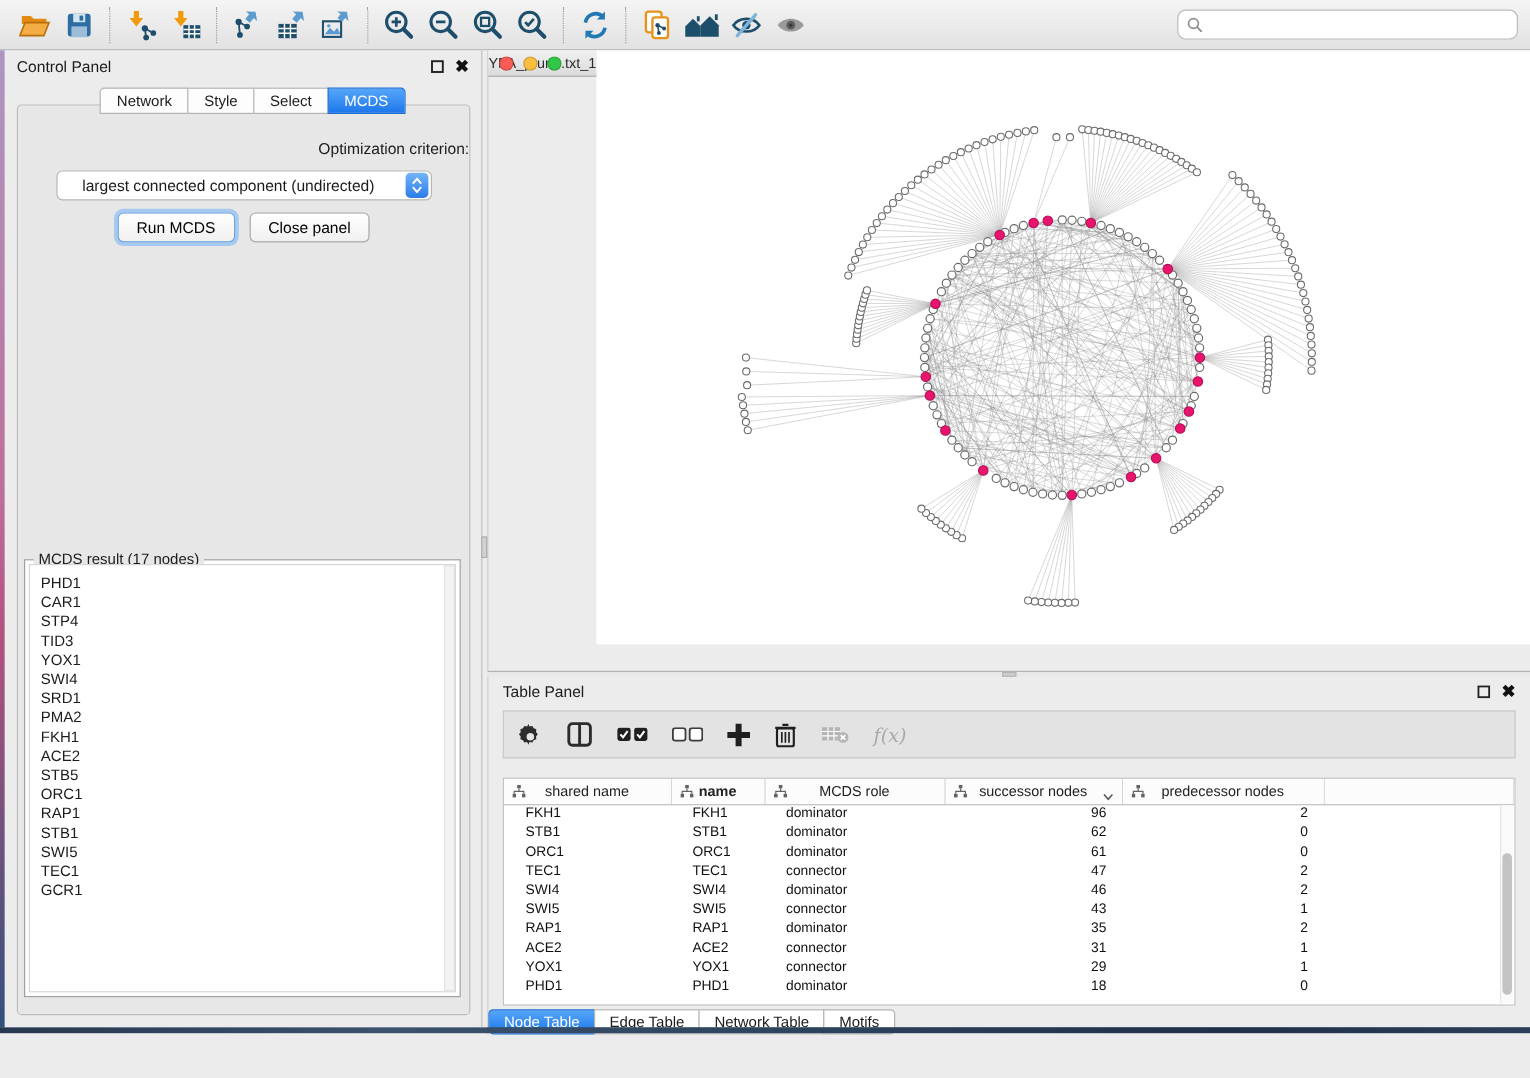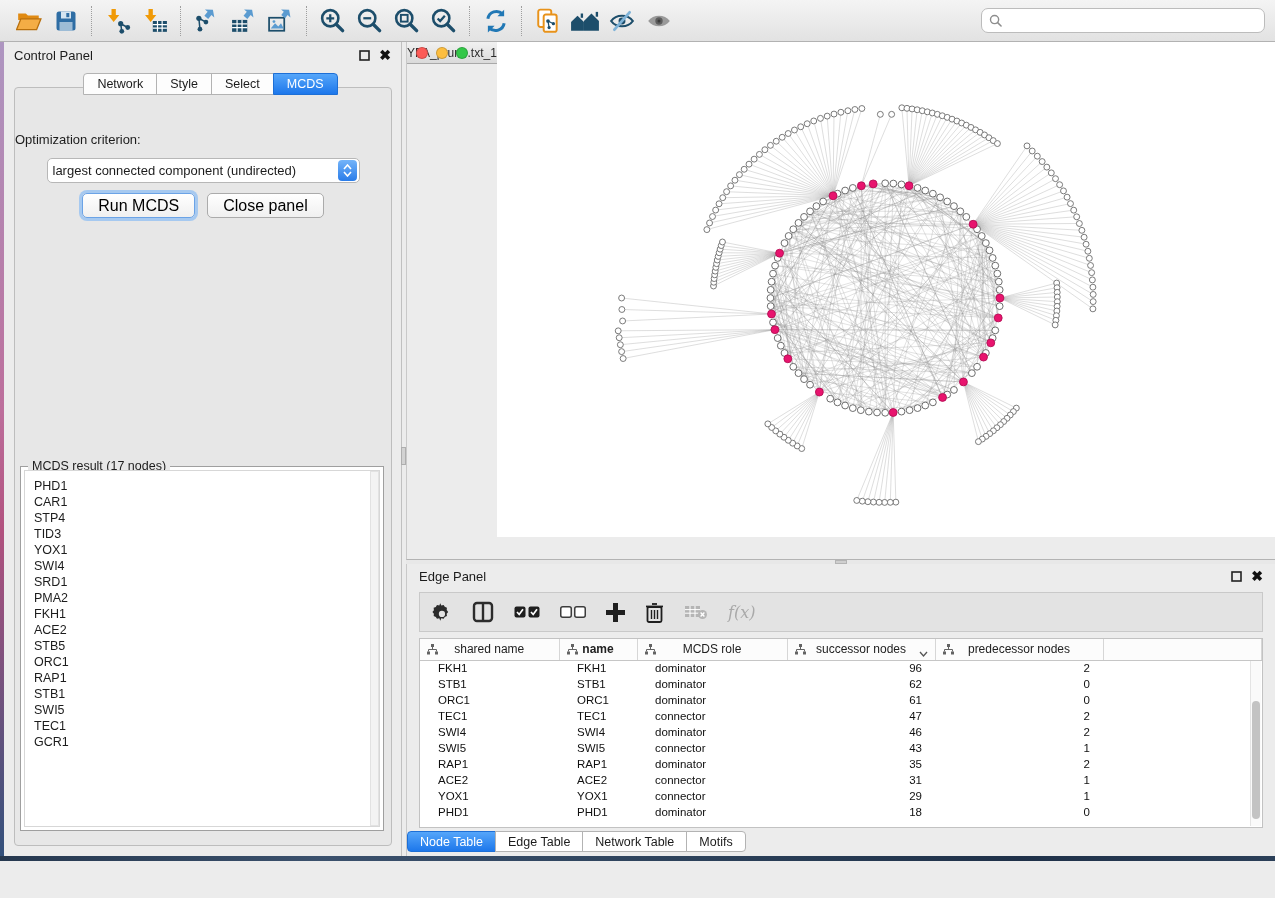--- a/index.html
+++ b/index.html
@@ -22,26 +22,26 @@
 .cp-title{font-size:13px}
 .panel-btns{margin-left:auto;display:flex;align-items:center;gap:9px}
 .float-btn svg{display:block}
 .close-btn{font-weight:bold;font-size:14px;line-height:1;color:#111}
 .cp-tabs{position:absolute;top:31px;left:16px;right:0;display:flex;justify-content:center;z-index:2}
 .tab{height:22px;padding:0 13px;display:flex;align-items:center;font-size:12.5px;background:#fdfdfd;border:1px solid #b3b3b3;margin-left:-1px}
 .tab:first-child{border-radius:4px 0 0 0;margin-left:0}
 .tab:last-child{border-radius:0 4px 0 0}
 .tab.active{background:linear-gradient(#55a6fa,#1d77eb);border-color:#1d6fd6;color:#fff}
 .cp-content{position:absolute;left:10px;right:9px;top:45px;bottom:10px;background:#e7e7e7;border:1px solid #bdbdbd;border-radius:4px}
-.opt-label{margin-top:44px;text-align:left;font-size:13px}
+.opt-label{margin-top:28px;text-align:right;font-size:13px}
 .select{margin:11px auto 0;width:313px;height:25px;background:#fff;border:1px solid #b7b7b7;border-radius:5px;display:flex;align-items:center}
-.select-text{flex:1;padding-left:5px;font-size:13px;white-space:nowrap}
+.select-text{flex:1;padding-left:21px;font-size:13px;white-space:nowrap}
 .stepper{width:19px;height:21px;margin-right:2px;border-radius:4px;background:linear-gradient(#74b4f9,#2a7ce9);display:flex;flex-direction:column;align-items:center;justify-content:center;gap:1px}
 .btn-row{margin-top:10px;display:flex;justify-content:center;gap:12px}
-.btn{height:25px;padding:0 15px;font-size:16px;font-family:"Liberation Sans",sans-serif;background:linear-gradient(#ffffff,#f0f0f0);border:1px solid #ababab;border-radius:5px}
+.btn{height:25px;padding:0 15px;font-size:13px;font-family:"Liberation Sans",sans-serif;background:linear-gradient(#ffffff,#f0f0f0);border:1px solid #ababab;border-radius:5px}
 .btn.focused{border-color:#6ba3e6;box-shadow:0 0 0 3px #a6c9f0}
 .result-group{position:absolute;left:5px;right:7px;top:378px;bottom:14px;border:1px solid #9f9f9f;background:#fff}
 .result-title{position:absolute;top:-8px;left:7px;background:#e7e7e7;padding:0 4px;font-size:12.5px}
 .result-list{position:absolute;inset:3px;background:#fff;border:1px solid #d7d7d7;padding:7px 0 0 9px;font-size:12.5px;line-height:16px;overflow:hidden}
 .result-scroll{position:absolute;top:4px;bottom:4px;right:4px;width:9px;background:#f3f3f3;border:1px solid #e2e2e2}
 .v-split{width:5px;background:#ececec;border-left:1px solid #c0c0c0;position:relative;flex:none}
 .v-split .handle{position:absolute;top:405px;left:-1px;width:5px;height:18px;background:#d2d2d2;border:1px solid #aeaeae}
 
 
 .right-col{width:869px;display:flex;flex-direction:column;background:#ececec;flex:none}
@@ -54,21 +54,21 @@
 .h-split{height:4px;background:#e8e8e8;position:relative;flex:none}
 .h-split .handle{position:absolute;left:50%;margin-left:-6px;top:0;width:12px;height:4px;background:#cfcfcf;border:1px solid #b4b4b4}
 
 
 .table-panel{flex:1;display:flex;flex-direction:column;border-left:1px solid #c9c9c9}
 .tp-header{height:24px;display:flex;align-items:center;padding:0 12px}
 .tp-title{font-size:13px}
 .tp-toolbar{margin:4px 12px 0;height:40px;flex:none;background:#e3e3e3;border:1px solid #c9c9c9;display:flex;align-items:center;padding:0 12px;gap:20px}
 .tpi{display:flex;align-items:center;justify-content:center;height:28px}
 .fx{font-family:"DejaVu Serif",serif;font-style:italic;font-size:16px;color:#a9a9a9}
-.tp-table-wrap{margin:6px 12px 0;flex:none;height:190px;background:#fff;border:1px solid #c2c2c2;position:relative;overflow:hidden}
+.tp-table-wrap{margin:16px 12px 0;flex:none;height:190px;background:#fff;border:1px solid #c2c2c2;position:relative;overflow:hidden}
 table{border-collapse:collapse;table-layout:fixed;width:100%}
 thead th{height:21px;background:#fcfcfc;border-right:1px solid #d6d6d6;border-bottom:1px solid #c6c6c6;font-weight:normal;font-size:12px;color:#222;position:relative;text-align:center;padding:0}
 thead th .hicon{position:absolute;left:7px;top:5px}
 thead th .sort{position:absolute;right:7px;top:7px}
 tbody td{height:16px;font-size:11.5px;color:#101010;padding:0 0 0 18px;white-space:nowrap;overflow:hidden}
 tbody td.num{text-align:right;padding:0 13px 0 0}
 .tscroll{position:absolute;top:22px;bottom:1px;right:1px;width:11px;background:#fafafa;border-left:1px solid #e4e4e4}
 .tthumb{position:absolute;top:40px;left:1px;width:8px;height:118px;background:#c3c3c3;border-radius:5px}
 .tp-tabs{margin-top:3px;display:flex;justify-content:flex-start}
 .btab{height:21px;padding:0 12px;display:flex;align-items:center;font-size:12.5px;background:#fff;border:1px solid #b3b3b3;margin-left:-1px}
@@ -984,21 +984,21 @@
               <circle cx="315.2" cy="207.0" r="4.4"></circle>
             </g>
           </svg>
       </div>
       <div class="h-split">
           <span class="handle"></span>
         </div>
 
       <div class="table-panel">
         <div class="tp-header">
-          <span class="tp-title">Edge Panel</span>
+          <span class="tp-title">Table Panel</span>
           <span class="panel-btns">
             <span class="float-btn">
                 <svg width="11" height="11" viewBox="0 0 11 11">
                   <rect x="1" y="1" width="9" height="9" fill="none" stroke="#222" stroke-width="1.6"></rect>
                 </svg>
               </span>
             <span class="close-btn">✖</span>
           </span>
         </div>
         <div class="tp-toolbar">

